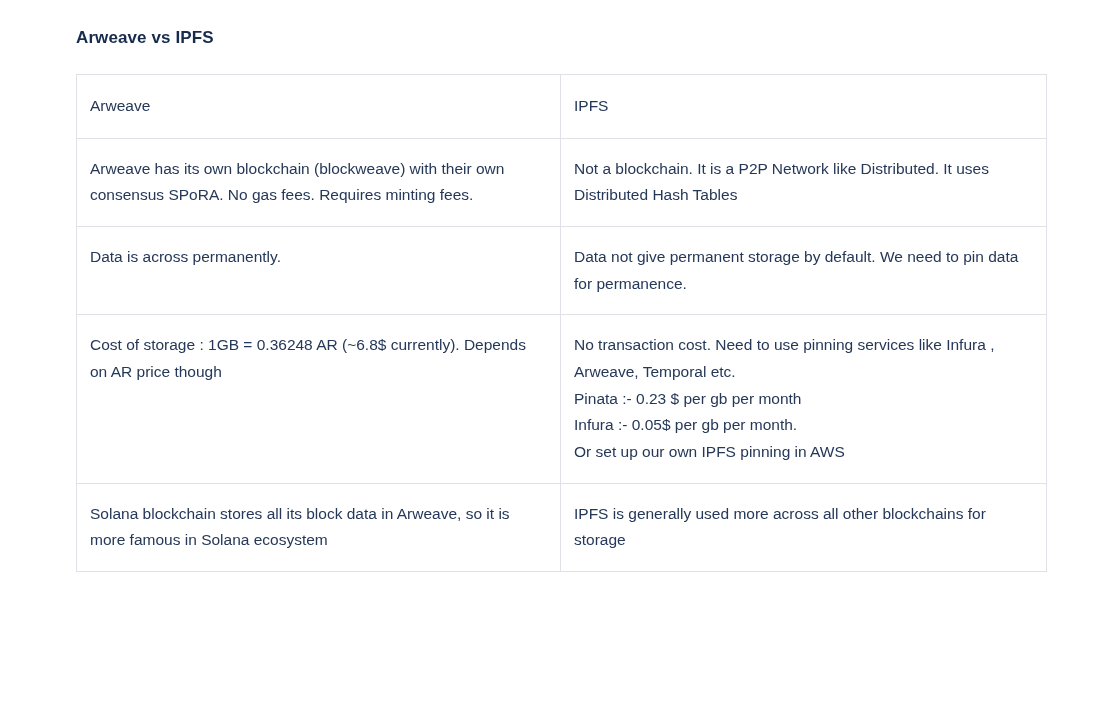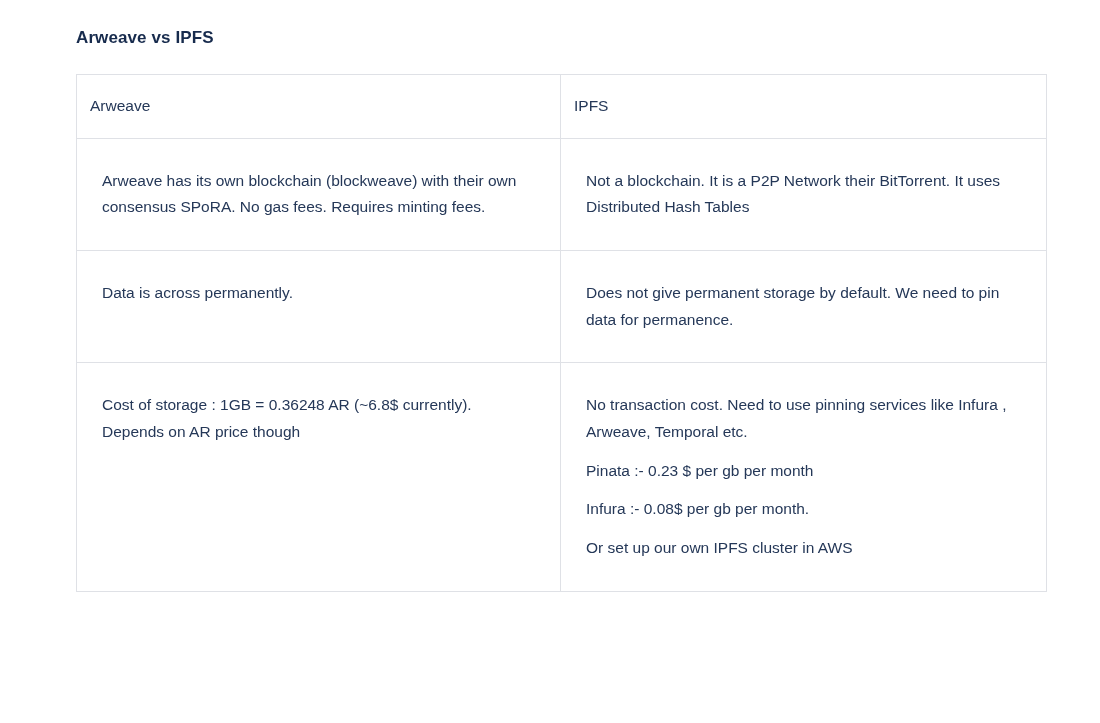--- a/index.html
+++ b/index.html
@@ -45,21 +45,21 @@
     font-size: 15.5px;
     line-height: 1.72;
     color: #253858;
   }
   table.compare thead th {
     padding-top: 18px;
     padding-bottom: 18px;
     color: #253858;
   }
   .cell-lines > div {
-    margin: 12px;
+    margin: 0;
   }
   .cell-text {
     margin: 0;
   }
 </style>
 </head>
 <body>
 
 <div class="page">
 
@@ -79,50 +79,62 @@
     <tbody>
 
       <tr>
         <td>
           <div class="cell-lines">
             <div class="cell-text">Arweave has its own blockchain (blockweave) with their own consensus SPoRA. No gas fees. Requires minting fees.</div>
           </div>
         </td>
         <td>
           <div class="cell-lines">
-            <div class="cell-text">Not a blockchain. It is a P2P Network their BitTorrent. It uses Distributed Hash Tables</div>
+            <div class="cell-text">Not a blockchain. It is a P2P Network like Distributed. It uses Distributed Hash Tables</div>
           </div>
         </td>
       </tr>
 
       <tr>
         <td>
           <div class="cell-lines">
             <div class="cell-text">Data is across permanently.</div>
           </div>
         </td>
         <td>
           <div class="cell-lines">
-            <div class="cell-text">Does not give permanent storage by default. We need to pin data for permanence.</div>
+            <div class="cell-text">Data not give permanent storage by default. We need to pin data for permanence.</div>
           </div>
         </td>
       </tr>
 
       <tr>
         <td>
           <div class="cell-lines">
             <div class="cell-text">Cost of storage : 1GB = 0.36248 AR (~6.8$ currently). Depends on AR price though</div>
           </div>
         </td>
         <td>
           <div class="cell-lines">
             <div class="cell-text">No transaction cost. Need to use pinning services like Infura , Arweave, Temporal etc.</div>
             <div class="cell-text">Pinata :- 0.23 $ per gb per month</div>
-            <div class="cell-text">Infura :- 0.08$ per gb per month.</div>
-            <div class="cell-text">Or set up our own IPFS cluster in AWS</div>
+            <div class="cell-text">Infura :- 0.05$ per gb per month.</div>
+            <div class="cell-text">Or set up our own IPFS pinning in AWS</div>
           </div>
         </td>
       </tr>
 
+      <tr>
+        <td>
+          <div class="cell-lines">
+            <div class="cell-text">Solana blockchain stores all its block data in Arweave, so it is more famous in Solana ecosystem</div>
+          </div>
+        </td>
+        <td>
+          <div class="cell-lines">
+            <div class="cell-text">IPFS is generally used more across all other blockchains for storage</div>
+          </div>
+        </td>
+      </tr>
 
     </tbody>
   </table>
 </div>
 
 </body></html>

